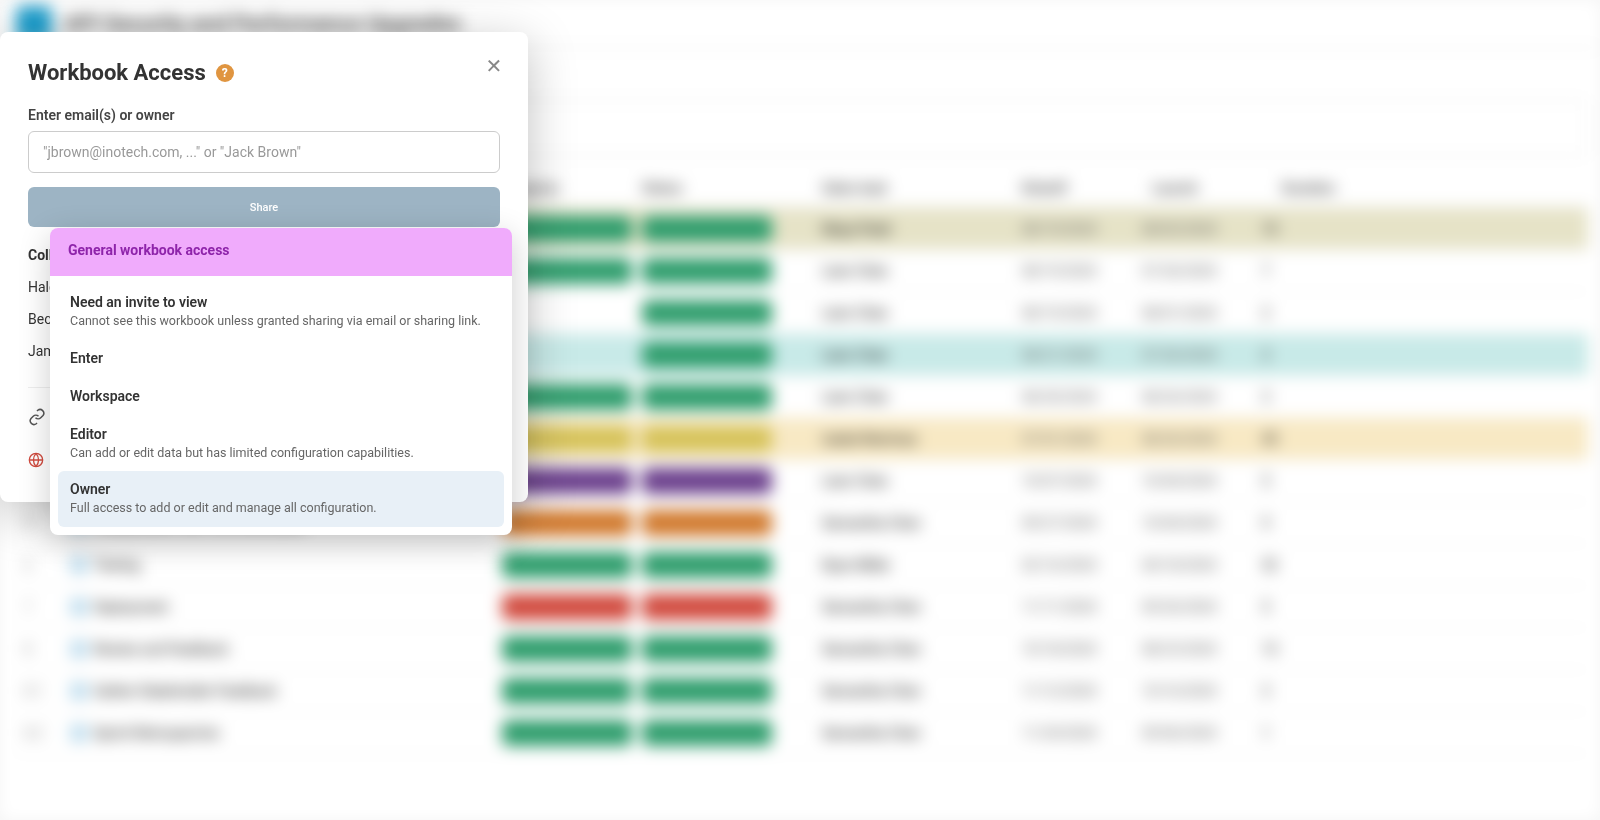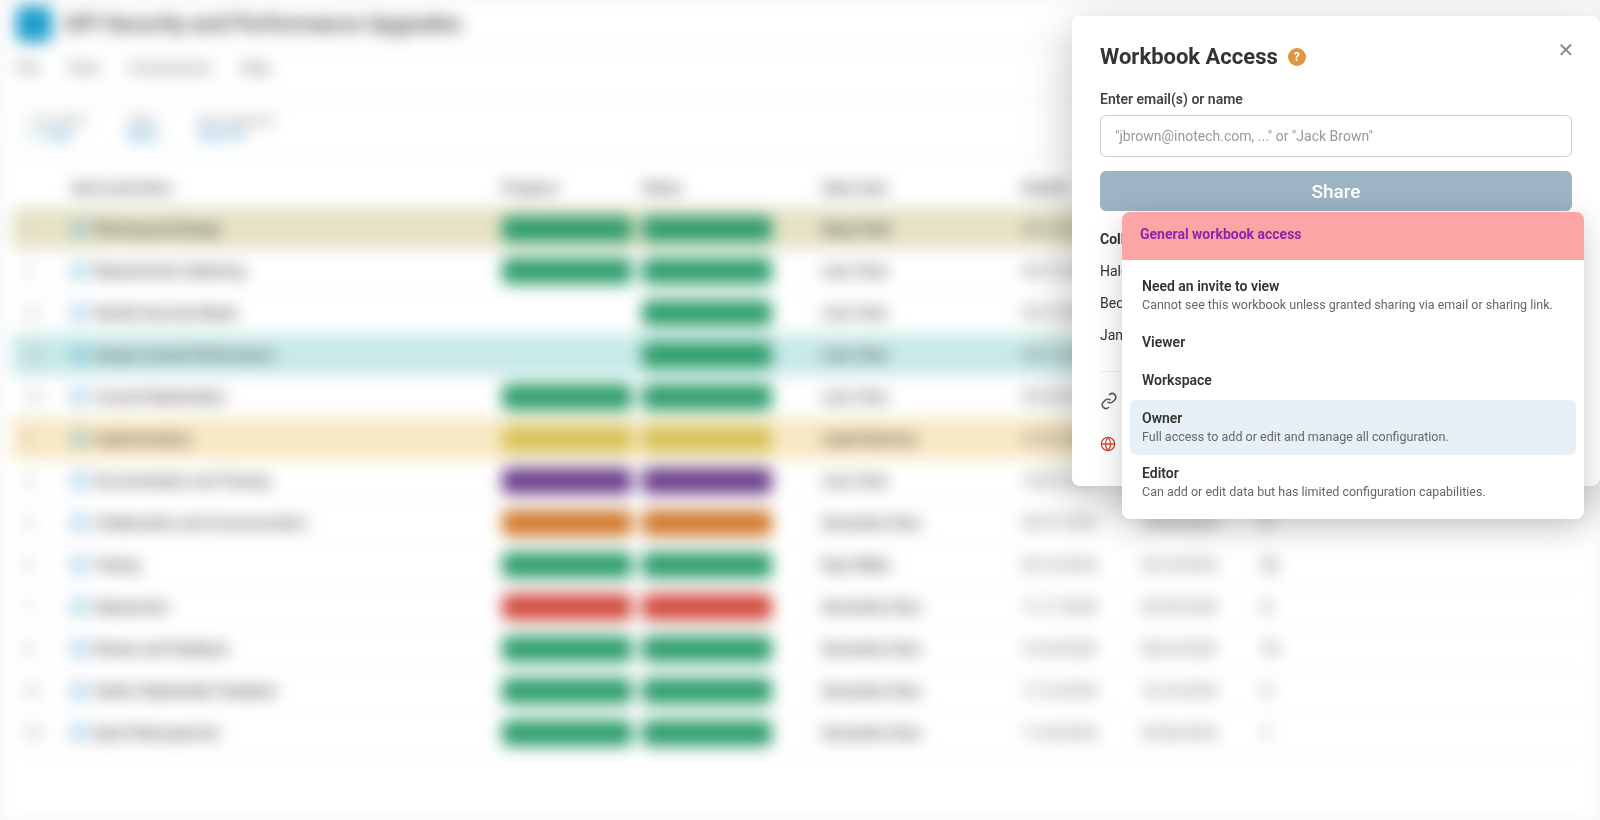--- a/index.html
+++ b/index.html
@@ -28,42 +28,42 @@
 .bg-pill { width: 130px; height: 26px; border-radius: 6px; }
 .bg-pill.green { background: #2e9d6c; }
 .bg-pill.purple { background: #6b3f8c; }
 .bg-pill.orange { background: #d17a2e; }
 .bg-pill.yellow { background: #d6c35a; }
 .bg-pill.red { background: #d14a3e; }
 .bg-cell-date { width: 120px; color: #555; }
 .bg-spacer { flex: 1; }
 
 
-.modal-overlay { position: absolute; inset: 0; display: flex; justify-content: flex-end; align-items: flex-start; padding-top: 16px; }
+.modal-overlay { position: absolute; inset: 0; display: flex; justify-content: flex-start; align-items: flex-start; padding-top: 32px; }
 .modal { width: 528px; background: #fff; border-radius: 8px; box-shadow: 0 12px 48px rgba(0,0,0,0.25); padding: 28px; position: relative; }
 .modal-title { font-size: 22px; font-weight: 700; color: #333; display: flex; align-items: center; gap: 10px; }
 .help-icon { width: 18px; height: 18px; border-radius: 50%; background: #e09540; color: #fff; font-size: 12px; display: flex; align-items: center; justify-content: center; font-weight: 700; }
 .close-btn { position: absolute; top: 22px; right: 22px; width: 24px; height: 24px; cursor: pointer; color: #888; font-size: 20px; display: flex; align-items: center; justify-content: center; }
 .field-label { font-size: 14px; font-weight: 600; color: #444; margin-top: 22px; margin-bottom: 8px; }
 .email-input { width: 100%; height: 42px; border: 1px solid #ccc; border-radius: 6px; padding: 0 14px; font-size: 14px; color: #333; }
 .email-input::placeholder { color: #999; }
-.share-btn { width: 100%; height: 40px; background: #9db4c4; color: #fff; border: none; border-radius: 6px; font-size: 19px; font-weight: 500; margin-top: 14px; cursor: pointer; }
+.share-btn { width: 100%; height: 40px; background: #9db4c4; color: #fff; border: none; border-radius: 6px; font-size: 11px; font-weight: 500; margin-top: 14px; cursor: pointer; }
 .collab-row { margin-top: 20px; font-size: 14px; font-weight: 700; color: #333; }
 .name-row { margin-top: 16px; font-size: 14px; color: #333; }
 .link-section { margin-top: 28px; padding-top: 20px; border-top: 1px solid #eee; display: flex; align-items: center; gap: 10px; font-size: 14px; color: #333; }
 .link-icon { width: 18px; height: 18px; color: #555; }
 .workspace-section { margin-top: 20px; display: flex; align-items: center; gap: 10px; font-size: 14px; color: #333; flex-wrap: wrap; }
 .globe-icon { width: 16px; height: 16px; color: #d14a3e; }
 .access-select { height: 28px; border: 1px solid #bbb; border-radius: 4px; padding: 0 24px 0 8px; font-size: 13px; color: #333; background: #fff; appearance: none; position: relative; }
 .select-wrap { position: relative; display: inline-block; }
 .select-wrap::after { content: '▾'; position: absolute; right: 8px; top: 50%; transform: translateY(-50%); font-size: 10px; color: #666; pointer-events: none; }
 
 
 .dropdown { position: absolute; top: 196px; left: 50px; width: 462px; background: #fff; border-radius: 8px; box-shadow: 0 8px 32px rgba(0,0,0,0.2); overflow: hidden; }
-.dd-header { background: #fca5a5; padding: 14px 18px; }
+.dd-header { background: #f0abfc; padding: 14px 18px; }
 .dd-header-title { font-size: 14px; font-weight: 700; color: #8e24aa; margin-bottom: 4px; }
 .dd-header-desc { font-size: 12.5px; color: #555; line-height: 1.5; }
 .dd-items { padding: 8px; }
 .dd-item { padding: 10px 12px; border-radius: 6px; cursor: pointer; }
 .dd-item.selected { background: #e8f0f7; }
 .dd-item-title { font-size: 14px; font-weight: 600; color: #333; margin-bottom: 2px; }
 .dd-item-desc { font-size: 12.5px; color: #666; line-height: 1.4; }
 </style>
 </head>
 <body>
@@ -284,21 +284,21 @@
 </div>
 
 <div class="modal-overlay">
   <div class="modal">
     <div class="modal-title">
       <span>Workbook Access</span>
       <span class="help-icon">?</span>
     </div>
     <div class="close-btn">✕</div>
 
-    <div class="field-label">Enter email(s) or name</div>
+    <div class="field-label">Enter email(s) or owner</div>
     <input class="email-input" placeholder="&quot;jbrown@inotech.com, ...&quot; or &quot;Jack Brown&quot;" style="">
     <button class="share-btn">Share</button>
 
     <div class="collab-row">Collaborators</div>
     <div class="name-row">Hald</div>
     <div class="name-row">Beck</div>
     <div class="name-row">Jame</div>
 
     <div class="link-section">
       <svg class="link-icon" viewBox="0 0 24 24" fill="none" stroke="currentColor" stroke-width="2">
@@ -326,30 +326,30 @@
     <div class="dropdown">
       <div class="dd-header">
         <div class="dd-header-title">General workbook access</div>
       </div>
       <div class="dd-items" id="dd-items">
           <div class="dd-item">
             <div class="dd-item-title">Need an invite to view</div>
             <div class="dd-item-desc">Cannot see this workbook unless granted sharing via email or sharing link.</div>
           </div>
           <div class="dd-item">
-            <div class="dd-item-title">Viewer</div>
+            <div class="dd-item-title">Enter</div>
           </div>
           <div class="dd-item">
             <div class="dd-item-title">Workspace</div>
+          </div>
+          <div class="dd-item">
+            <div class="dd-item-title">Editor</div>
+            <div class="dd-item-desc">Can add or edit data but has limited configuration capabilities.</div>
           </div>
           <div class="dd-item selected">
             <div class="dd-item-title">Owner</div>
             <div class="dd-item-desc">Full access to add or edit and manage all configuration.</div>
           </div>
-          <div class="dd-item">
-            <div class="dd-item-title">Editor</div>
-            <div class="dd-item-desc">Can add or edit data but has limited configuration capabilities.</div>
-          </div>
         </div>
     </div>
 
   </div>
 </div>
 
 </body></html>

